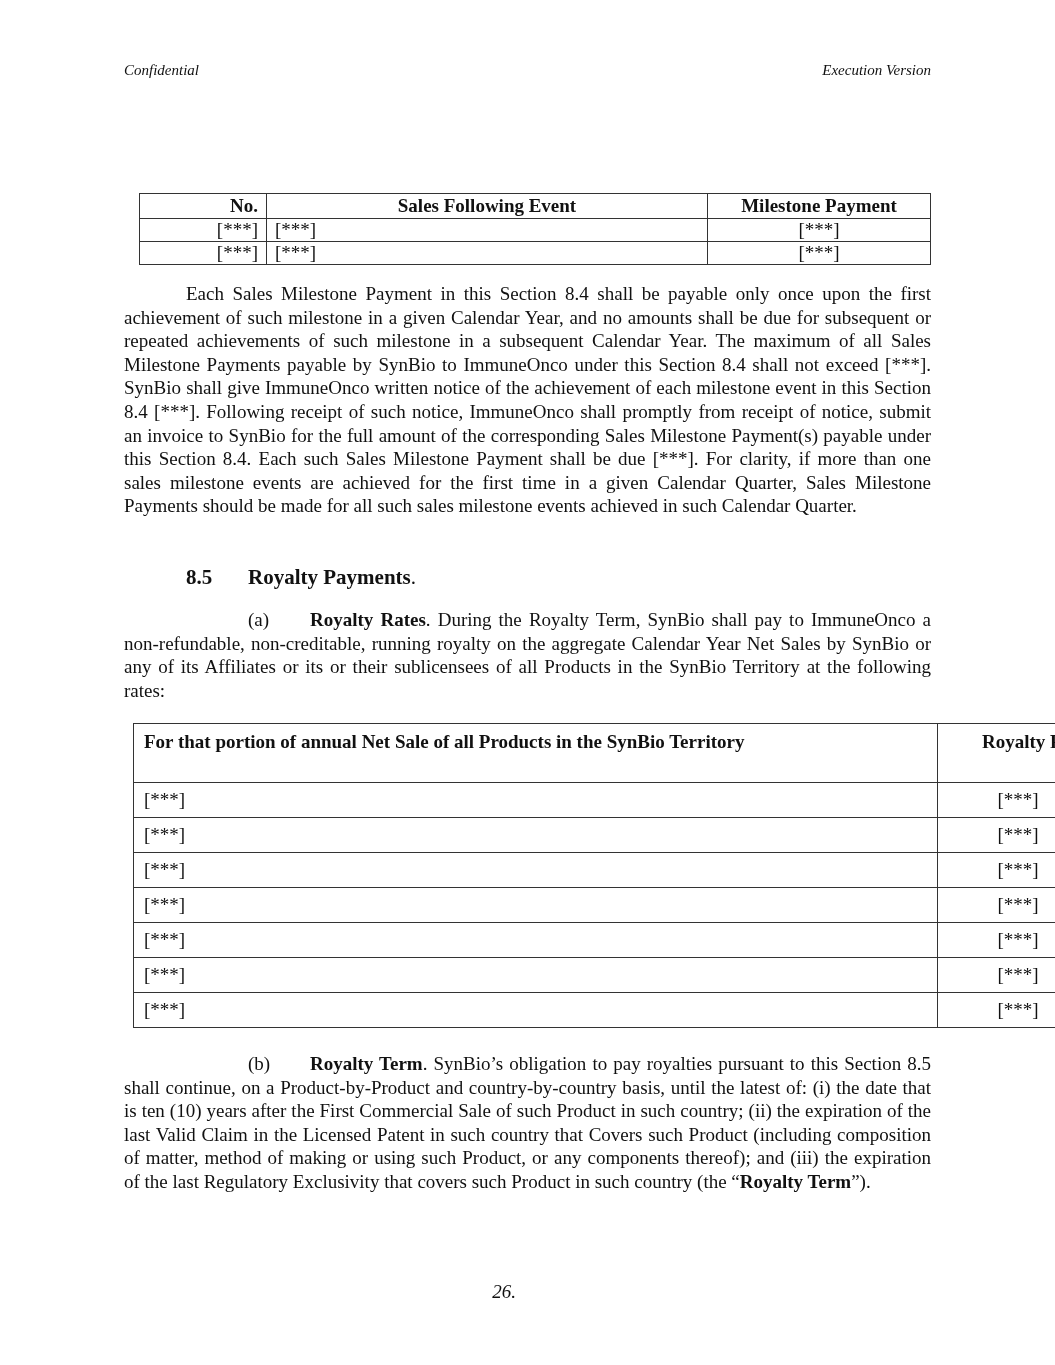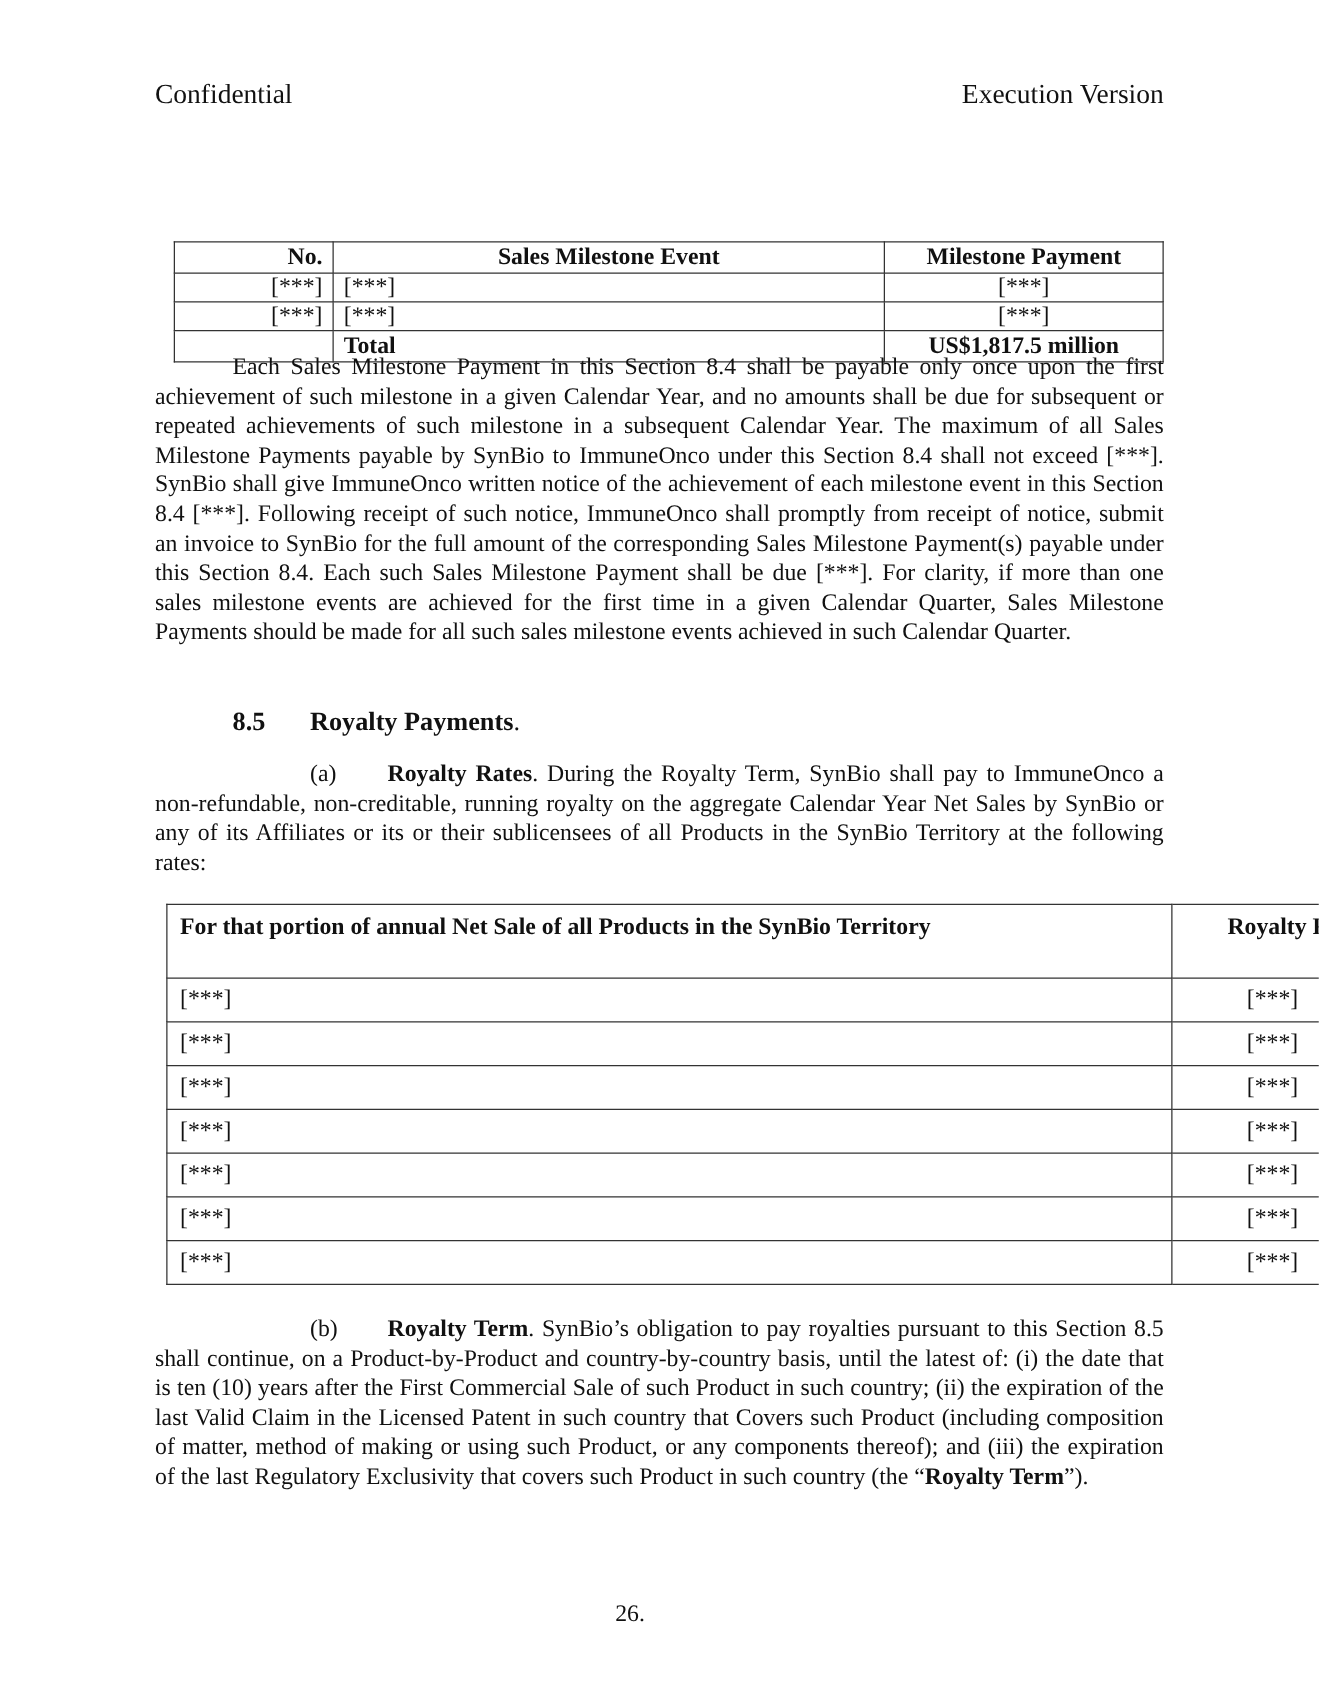--- a/index.html
+++ b/index.html
@@ -1,20 +1,20 @@
 <!DOCTYPE html>
 <html><head>
 <meta charset="utf-8">
 <style>
   html, body { margin: 0; padding: 0; background: #ffffff; }
   body {
     width: 1055px; height: 1365px; position: relative; overflow: hidden;
     font-family: "Liberation Serif", serif; color: #111; font-size: 19px;
   }
-  .hdr { position: absolute; top: 62px; font-size: 22px; }
+  .hdr { position: absolute; top: 62px; font-style: italic; font-size: 15px; }
   .hdr.left { left: 124px; }
   .hdr.right { right: 124px; }
 
   table { border-collapse: collapse; position: absolute; }
   td, th { border: 1px solid #333; font-size: 19px; }
 
   #ms-table { left: 139px; top: 157px; width: 792px; margin-top: 36px; }
   #ms-table th, #ms-table td { padding: 0 8px; line-height: 22px; }
   #ms-table th { font-weight: bold; height: 24px; }
   #ms-table .c1 { width: 110px; text-align: right; }
@@ -36,49 +36,44 @@
   #sec85 .dot { font-weight: normal; }
 
   #roy-table { left: 133px; top: 723px; width: 966px; }
   #roy-table th, #roy-table td { padding: 0 10px; }
   #roy-table th { font-weight: bold; vertical-align: top; text-align: left; padding-top: 6px; height: 52px; line-height: 24px; }
   #roy-table th.rate { text-align: right; width: 140px; }
   #roy-table td { height: 34px; }
   #roy-table td.rate { text-align: center; }
 
   .lab { display: inline-block; width: 62px; text-indent: 0; }
-  #pagenum { position: absolute; top: 1281px; left: 0; width: 1008px; text-align: center; font-size: 19px; }
+  #pagenum { position: absolute; top: 1281px; left: 0; width: 1008px; text-align: center; font-size: 19px; font-style: italic; }
 </style>
 </head>
 <body>
 
 <div class="hdr left">Confidential</div>
 <div class="hdr right">Execution Version</div>
 
 <table id="ms-table">
   <tbody>
       <tr>
     <th class="c1">No.</th>
-    <th class="c2">Sales Milestone Event</th>
+    <th class="c2">Sales Following Event</th>
     <th class="c3">Milestone Payment</th>
   </tr>
   <tr>
     <td class="c1">[***]</td>
     <td class="c2">[***]</td>
     <td class="c3">[***]</td>
   </tr>
   <tr>
     <td class="c1">[***]</td>
     <td class="c2">[***]</td>
     <td class="c3">[***]</td>
-  </tr>
-  <tr class="total">
-    <td class="c1"></td>
-    <td class="c2">Total</td>
-    <td class="c3">US$1,817.5 million</td>
   </tr>
 </tbody>
   </table>
 
 <p class="para indent" style="top:282px;">Each Sales Milestone Payment in this Section 8.4 shall be payable only once upon the first achievement of such milestone in a given Calendar Year, and no amounts shall be due for subsequent or repeated achievements of such milestone in a subsequent Calendar Year.  The maximum of all Sales Milestone Payments payable by SynBio to ImmuneOnco under this Section 8.4 shall not exceed [***].  SynBio shall give ImmuneOnco written notice of the achievement of each milestone event in this Section 8.4 [***].  Following receipt of such notice, ImmuneOnco shall promptly from receipt of notice, submit an invoice to SynBio for the full amount of the corresponding Sales Milestone Payment(s) payable under this Section 8.4. Each such Sales Milestone Payment shall be due [***]. For clarity, if more than one sales milestone events are achieved for the first time in a given Calendar Quarter, Sales Milestone Payments should be made for all such sales milestone events achieved in such Calendar Quarter.</p>
 
 <div id="sec85">
   <span class="num">8.5</span><span>Royalty Payments</span><span class="dot">.</span>
 </div>
 

